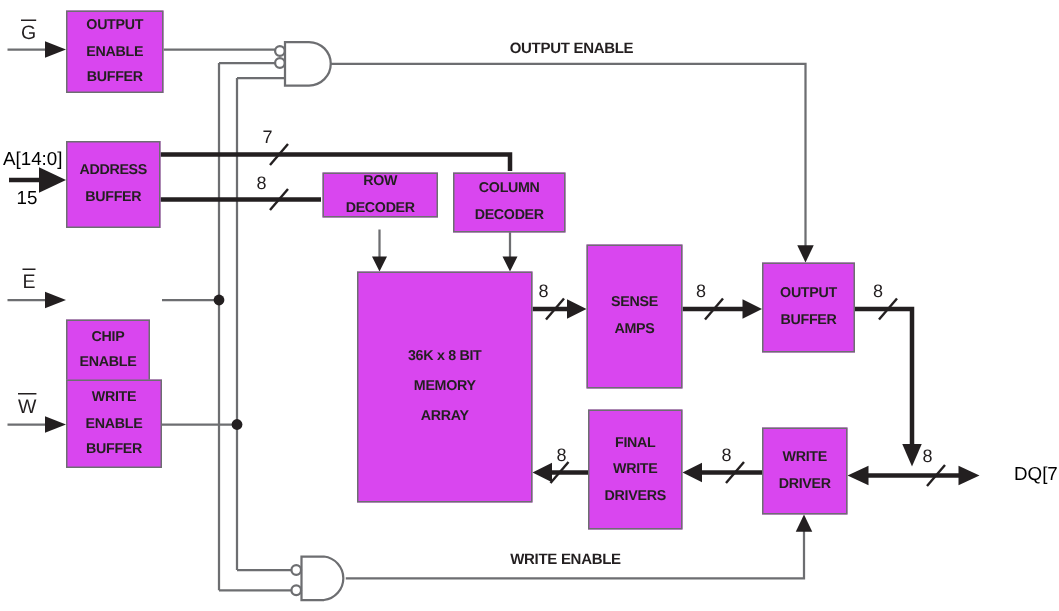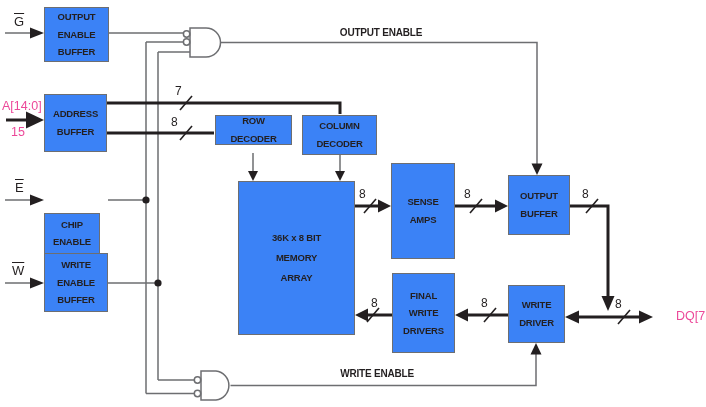--- a/index.html
+++ b/index.html
@@ -2,38 +2,38 @@
 <html><head>
 <meta charset="utf-8">
 <style>
   html,body{margin:0;padding:0;background:#fff;}
   #stage{
     position:relative;width:706px;height:407px;background:#ffffff;
     font-family:"Liberation Sans", sans-serif;color:#231f20;overflow:hidden;
   }
   #wires{position:absolute;left:0;top:0;width:706px;height:407px;}
   .block{
-    position:absolute;border:1.5px solid #6d6e71;background:#3b82f6;
+    position:absolute;border:1.5px solid #6d6e71;background:#d946ef;
     display:flex;align-items:center;justify-content:center;text-align:center;
     box-sizing:border-box;
   }
   .block-label{
     white-space:pre-line;font-weight:bold;font-size:9.5px;line-height:1.85;
     letter-spacing:-0.2px;color:#231f20;
   }
   .siglabel{position:absolute;font-size:13px;color:#231f20;}
   .ovl{text-decoration:overline;}
   .wire-label{
     position:absolute;font-weight:bold;font-size:10px;letter-spacing:-0.2px;
     color:#231f20;text-align:center;width:100px;
   }
   .bus-width{
     position:absolute;font-size:12px;color:#231f20;font-weight:normal;
   }
-  .io-label{position:absolute;font-size:12.5px;color:#ec4899;}
+  .io-label{position:absolute;font-size:12.5px;color:#000000;}
 </style>
 </head>
 <body>
 
 <div id="stage">
 
   <svg id="wires" viewBox="0 0 706 407" xmlns="http://www.w3.org/2000/svg">
 
     <g stroke="#6d6e71" stroke-width="1.5" fill="none">
 

